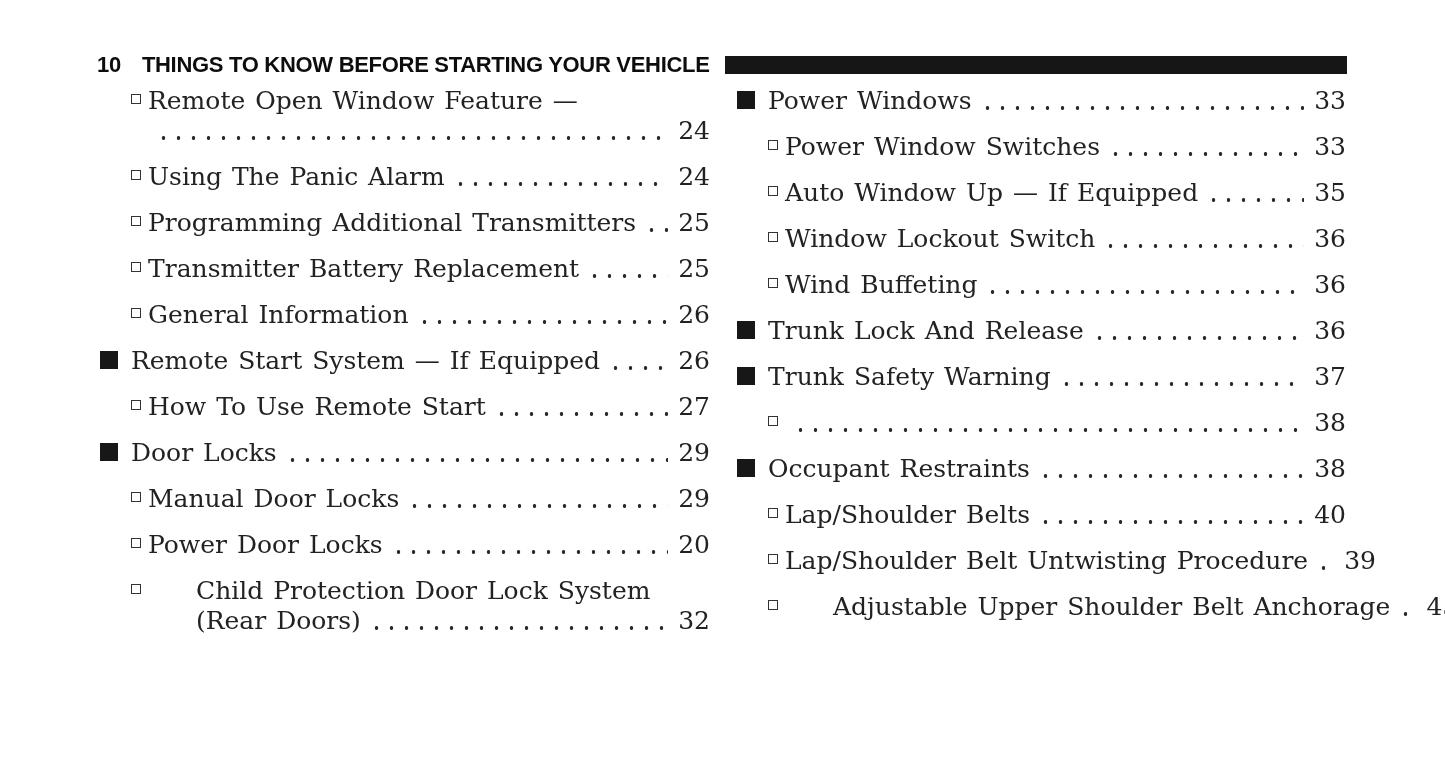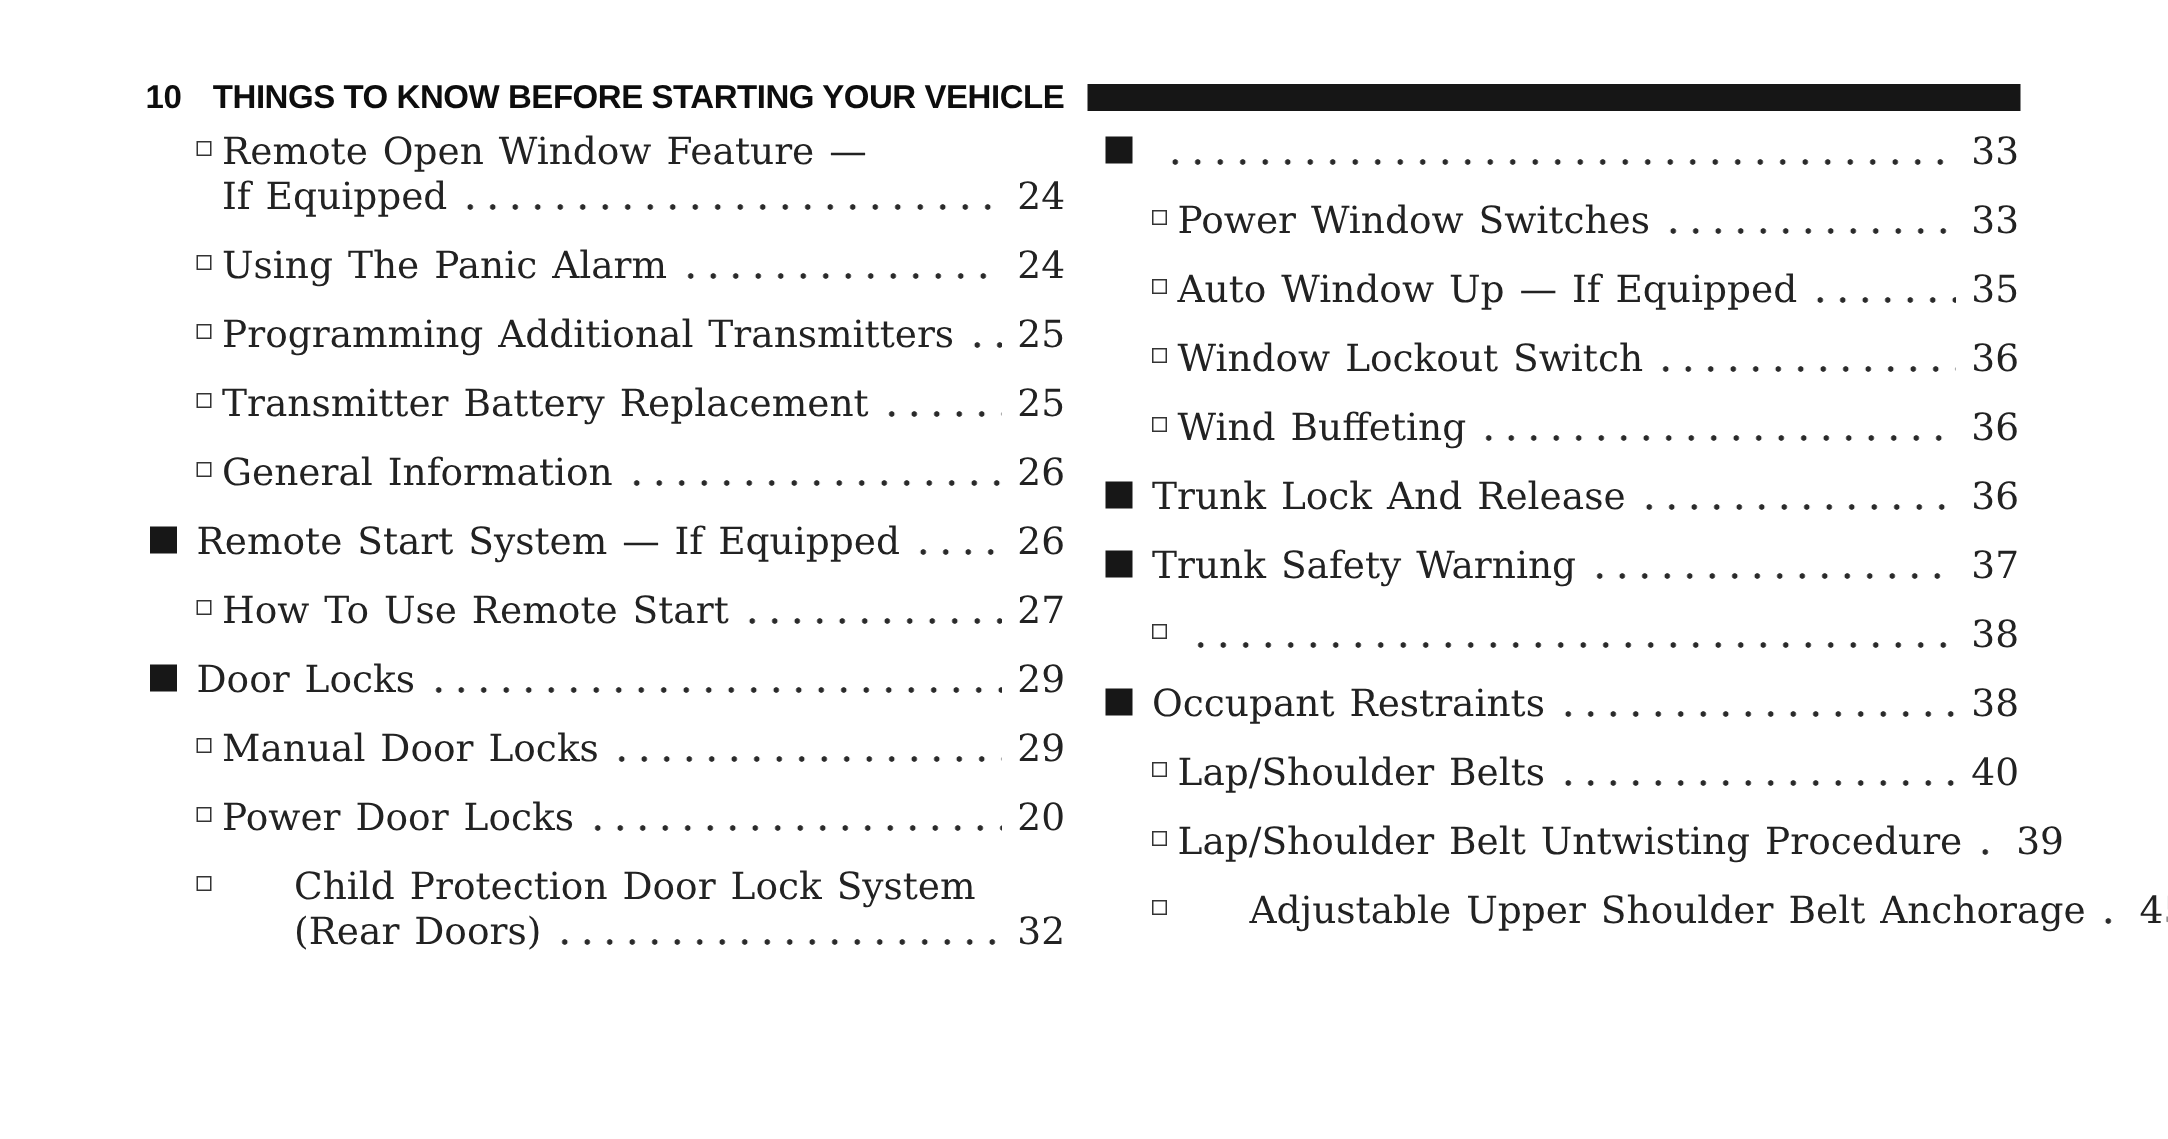--- a/index.html
+++ b/index.html
@@ -110,21 +110,20 @@
 
   <main>
     <section class="col col-left">
         <div class="entry sub">
           <span class="bullet open"></span>
           <div class="body">
             <div class="line">
               <span class="label">Remote Open Window Feature —</span>
             </div>
             <div class="line">
-              <span class="label">If Equipped</span>
               <span class="leader"></span>
               <span class="pagenum">24</span>
             </div>
           </div>
         </div>
         <div class="entry sub">
           <span class="bullet open"></span>
           <div class="body">
             <div class="line">
               <span class="label">Using The Panic Alarm</span>
@@ -225,20 +224,21 @@
               <span class="pagenum">32</span>
             </div>
           </div>
         </div>
       </section>
     <section class="col col-right">
         <div class="entry main">
           <span class="bullet filled"></span>
           <div class="body">
             <div class="line">
+              <span class="label">Power Windows</span>
               <span class="leader"></span>
               <span class="pagenum">33</span>
             </div>
           </div>
         </div>
         <div class="entry sub">
           <span class="bullet open"></span>
           <div class="body">
             <div class="line">
               <span class="label">Power Window Switches</span>

